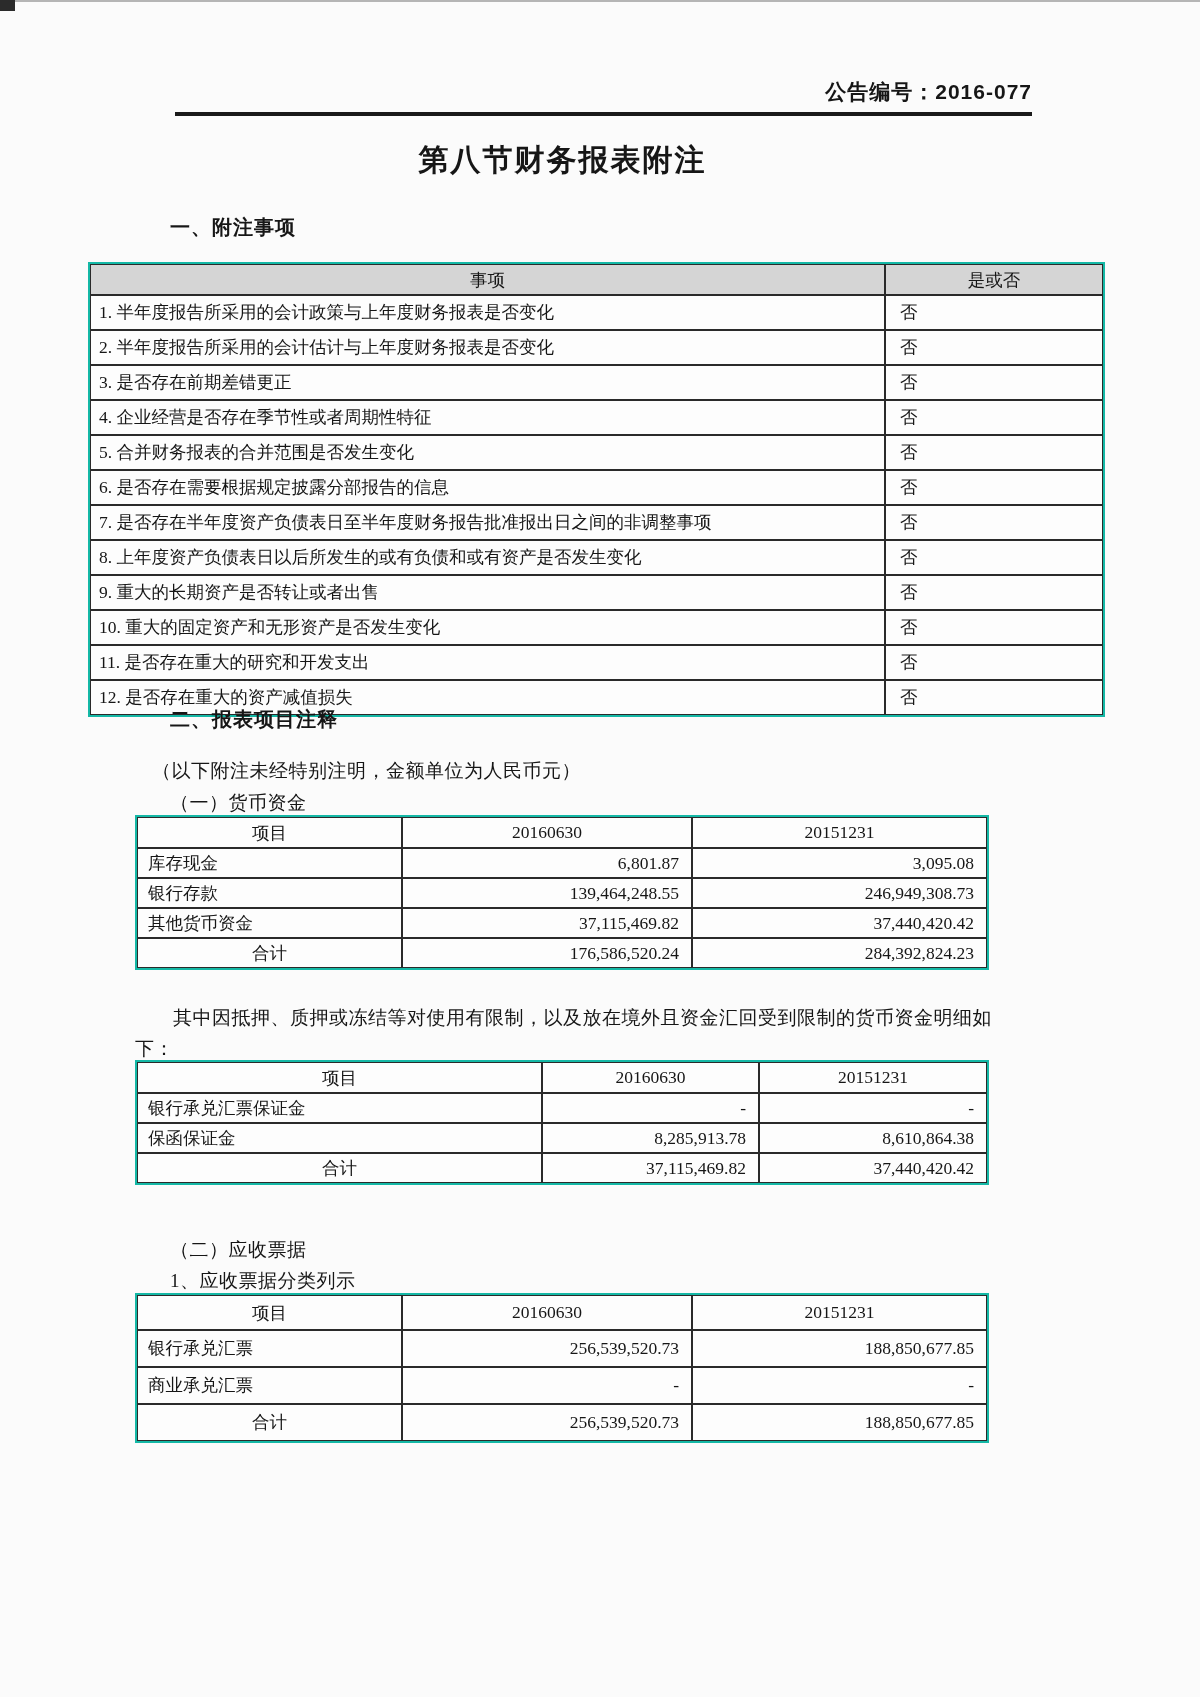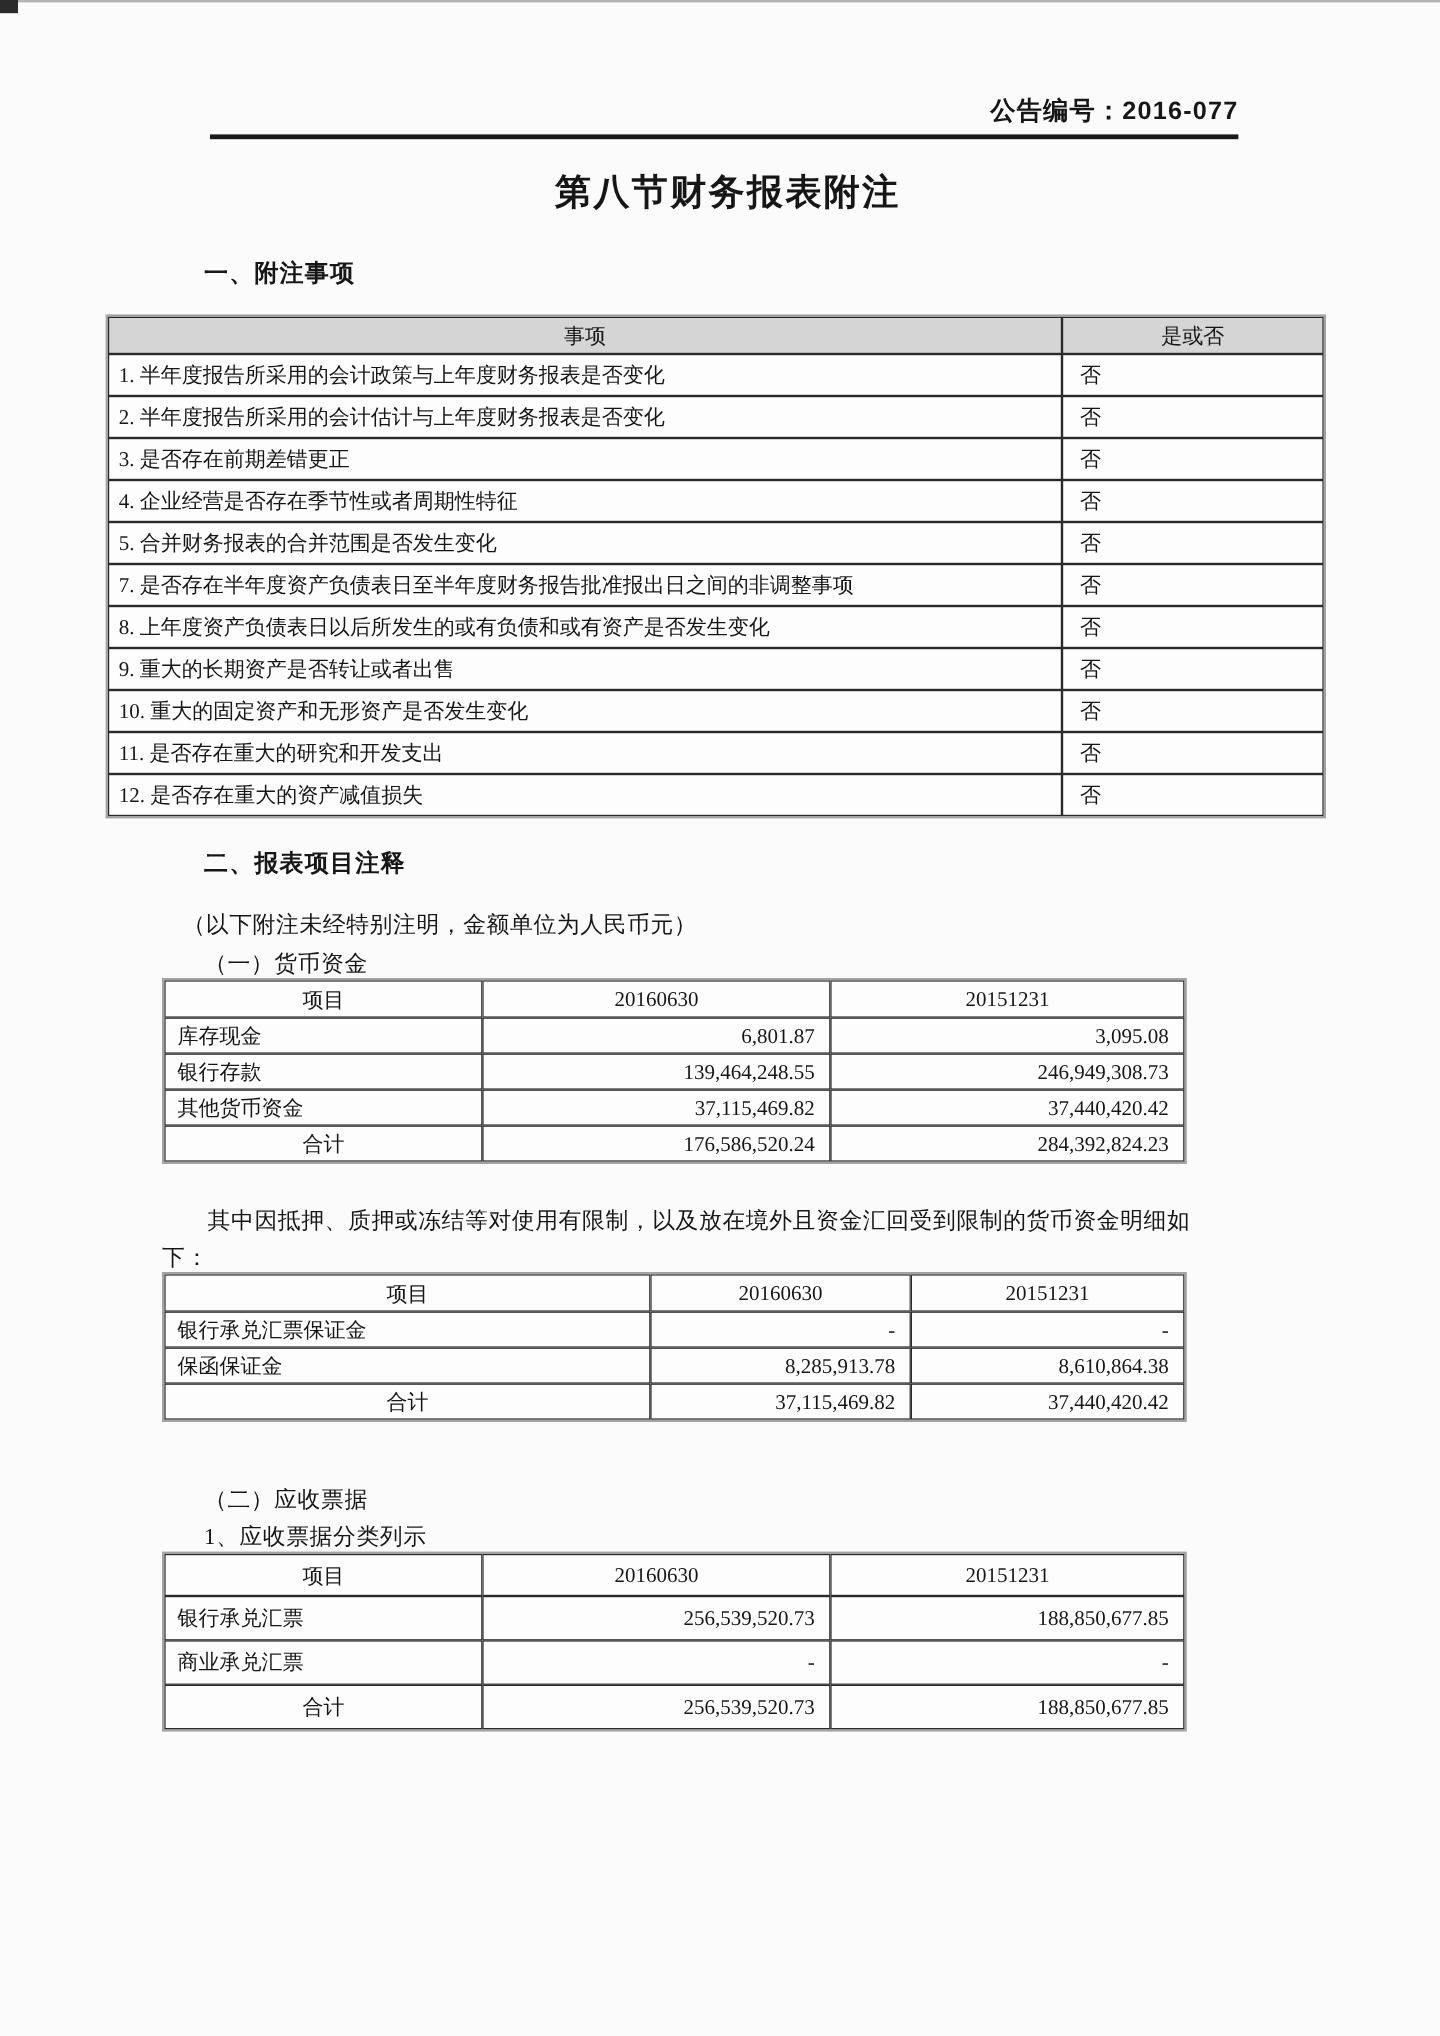--- a/index.html
+++ b/index.html
@@ -20,41 +20,41 @@
   .announcement{
     position:absolute;top:78px;right:168px;
     font-family:"Liberation Sans","DejaVu Sans",sans-serif;
     font-weight:bold;font-size:21px;letter-spacing:1px;
   }
   .head-rule{position:absolute;top:112px;left:175px;width:857px;height:4px;background:#1a1a1a;}
   .doc-title{
     position:absolute;top:140px;left:0;width:1125px;
     text-align:center;
     font-family:"Liberation Sans","DejaVu Sans",sans-serif;
-    font-weight:bold;font-size:30px;letter-spacing:2px;padding-left:44px;
+    font-weight:bold;font-size:30px;letter-spacing:2px;
   }
   .sec-heading{
     position:absolute;
     font-family:"Liberation Sans","DejaVu Sans",sans-serif;
     font-weight:bold;font-size:20px;letter-spacing:1px;
   }
   .h-notes{top:214px;left:170px;}
   .h-items{top:706px;left:170px;}
   .plain-line{position:absolute;font-size:19px;letter-spacing:.5px;}
   .unit-note{top:758px;left:152px;}
   .money-heading{top:790px;left:170px;}
   .receivable-heading{top:1237px;left:170px;}
   .receivable-sub{top:1268px;left:170px;}
   .restricted-note{
     position:absolute;top:1002px;left:135px;width:860px;
     font-size:19px;line-height:31px;text-indent:2em;letter-spacing:.5px;
   }
 
   table{border-collapse:separate;border-spacing:0;table-layout:fixed;}
-  table.doc{position:absolute;background:#fdfdfd;border:2px solid #a3a3a3;}
+  table.doc{position:absolute;background:#fdfdfd;border:2px solid #14b8a6;}
   table.doc td,table.doc th{
     border:1px solid #2a2a2a;
     font-weight:normal;font-size:17.5px;
     overflow:hidden;white-space:nowrap;
   }
   
   .t-notes{top:262px;left:88px;width:1013px;}
   .t-notes th{height:27px;background:#d5d5d5;text-align:center;font-size:18px;}
   .t-notes td{height:25px;line-height:25px;padding:4px 8px;}
   .t-notes td.answer{padding-left:14px;}
@@ -108,20 +108,24 @@
         </tr>
     <tr>
           <td class="item">4. 企业经营是否存在季节性或者周期性特征</td>
           <td class="answer">否</td>
         </tr>
     <tr>
           <td class="item">5. 合并财务报表的合并范围是否发生变化</td>
           <td class="answer">否</td>
         </tr>
     <tr>
+          <td class="item">6. 是否存在需要根据规定披露分部报告的信息</td>
+          <td class="answer">否</td>
+        </tr>
+    <tr>
           <td class="item">7. 是否存在半年度资产负债表日至半年度财务报告批准报出日之间的非调整事项</td>
           <td class="answer">否</td>
         </tr>
     <tr>
           <td class="item">8. 上年度资产负债表日以后所发生的或有负债和或有资产是否发生变化</td>
           <td class="answer">否</td>
         </tr>
     <tr>
           <td class="item">9. 重大的长期资产是否转让或者出售</td>
           <td class="answer">否</td>

